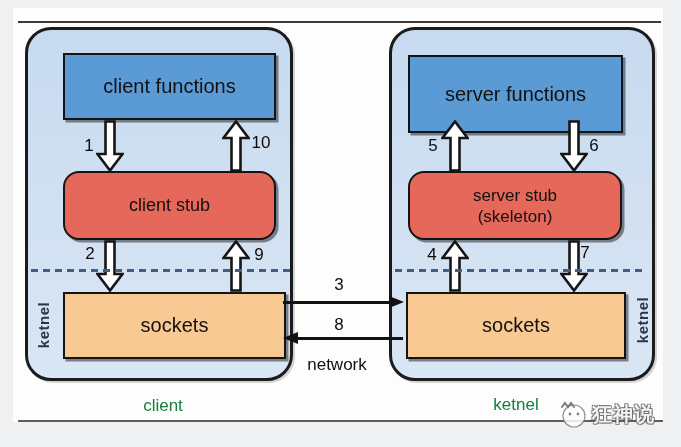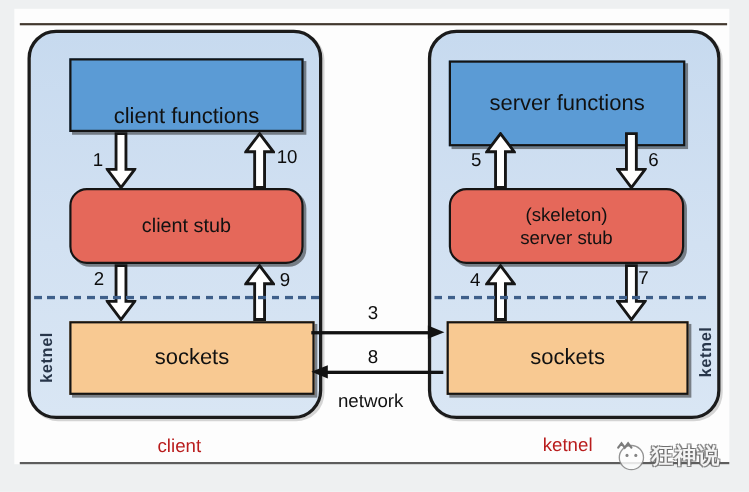--- a/index.html
+++ b/index.html
@@ -61,21 +61,21 @@
   }
 
   .kernel-label{
     position:absolute;transform:translate(-50%,-50%) rotate(-90deg);
     font-size:15px;font-weight:700;color:#28364a;letter-spacing:.5px;
     white-space:nowrap;
   }
 
   .panel-caption{
     position:absolute;transform:translate(-50%,-50%);
-    font-size:17px;color:#b91c1c;
+    font-size:17px;color:#15803d;
   }
 
   .net-line{position:absolute;height:3px;background:#121212;}
   .net-head{position:absolute;width:0;height:0;}
   .net-head-right{border-top:6.5px solid transparent;border-bottom:6.5px solid transparent;border-left:15px solid #121212;}
   .net-head-left{border-top:6.5px solid transparent;border-bottom:6.5px solid transparent;border-right:15px solid #121212;}
   .net-label{
     position:absolute;transform:translate(-50%,-50%);
     font-size:17px;color:#111;
   }
@@ -96,21 +96,21 @@
 </head>
 <body>
 
 <div class="page">
 
   <div class="white-area"></div>
   <div class="rule top-rule"></div>
   <div class="rule bottom-rule"></div>
 
   <div class="panel panel-client">
-    <div class="box box-blue" style="left:35px;top:23px;width:213px;height:67px;justify-content:flex-end;">
+    <div class="box box-blue" style="left:35px;top:23px;width:213px;height:67px;">
       <span class="fn-label">client functions</span>
     </div>
 
     <svg class="block-arrow" style="left:68px;top:90px;" viewBox="0 0 28 52">
       <polygon points="9.5,1.5 18.5,1.5 18.5,34 26.5,34 14,50.5 1.5,34 9.5,34" fill="#ffffff" stroke="#161616" stroke-width="2.6"></polygon>
     </svg>
     <span class="step-num" style="left:61px;top:116px;">1</span>
 
     <svg class="block-arrow" style="left:194px;top:90px;" viewBox="0 0 28 52">
       <polygon points="9.5,50.5 18.5,50.5 18.5,18 26.5,18 14,1.5 1.5,18 9.5,18" fill="#ffffff" stroke="#161616" stroke-width="2.6"></polygon>
@@ -149,22 +149,22 @@
       <polygon points="9.5,50.5 18.5,50.5 18.5,18 26.5,18 14,1.5 1.5,18 9.5,18" fill="#ffffff" stroke="#161616" stroke-width="2.6"></polygon>
     </svg>
     <span class="step-num" style="left:41px;top:116px;">5</span>
 
     <svg class="block-arrow" style="left:168px;top:90px;" viewBox="0 0 28 52">
       <polygon points="9.5,1.5 18.5,1.5 18.5,34 26.5,34 14,50.5 1.5,34 9.5,34" fill="#ffffff" stroke="#161616" stroke-width="2.6"></polygon>
     </svg>
     <span class="step-num" style="left:202px;top:116px;">6</span>
 
     <div class="box box-red" style="left:16px;top:141px;width:214px;height:69px;">
+      <span class="stub-line">server stub</span>
       <span class="stub-line">(skeleton)</span>
-      <span class="stub-line">server stub</span>
     </div>
 
     <svg class="block-arrow" style="left:49px;top:210px;" viewBox="0 0 28 52">
       <polygon points="9.5,50.5 18.5,50.5 18.5,18 26.5,18 14,1.5 1.5,18 9.5,18" fill="#ffffff" stroke="#161616" stroke-width="2.6"></polygon>
     </svg>
     <span class="step-num" style="left:40px;top:225px;">4</span>
 
     <svg class="block-arrow" style="left:168px;top:210px;" viewBox="0 0 28 52">
       <polygon points="9.5,1.5 18.5,1.5 18.5,34 26.5,34 14,50.5 1.5,34 9.5,34" fill="#ffffff" stroke="#161616" stroke-width="2.6"></polygon>
     </svg>

